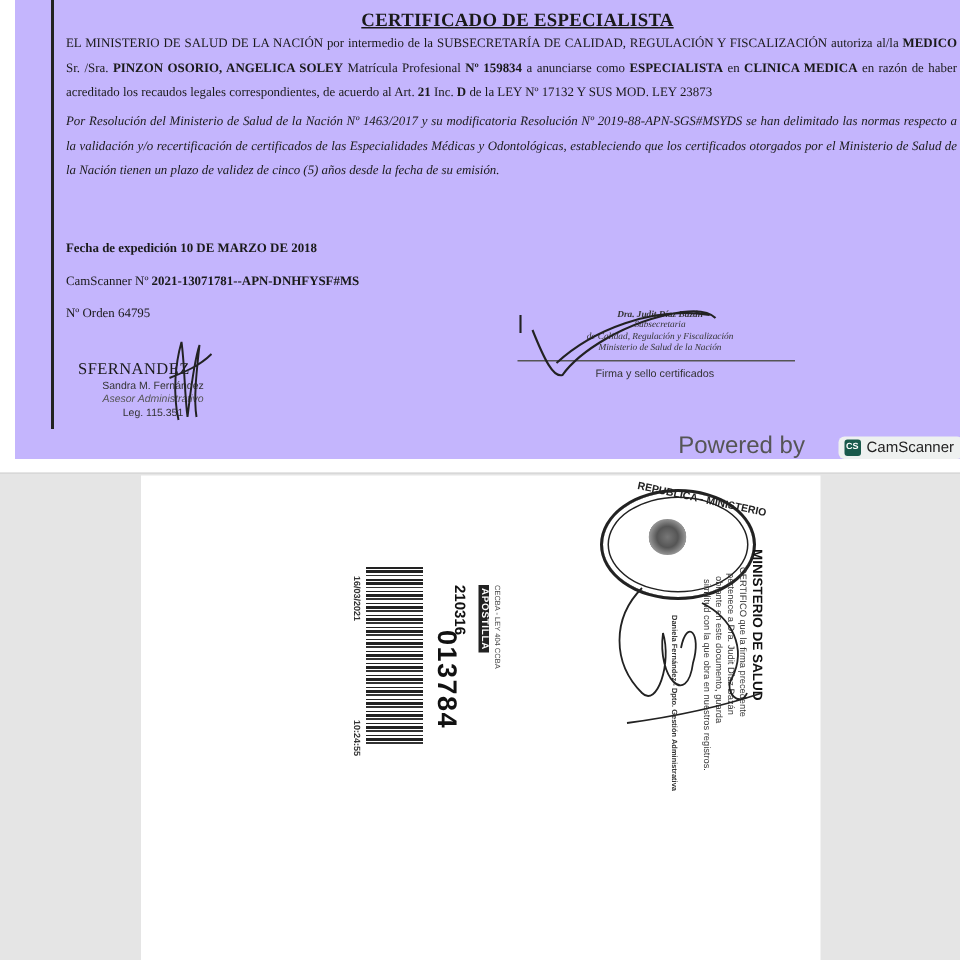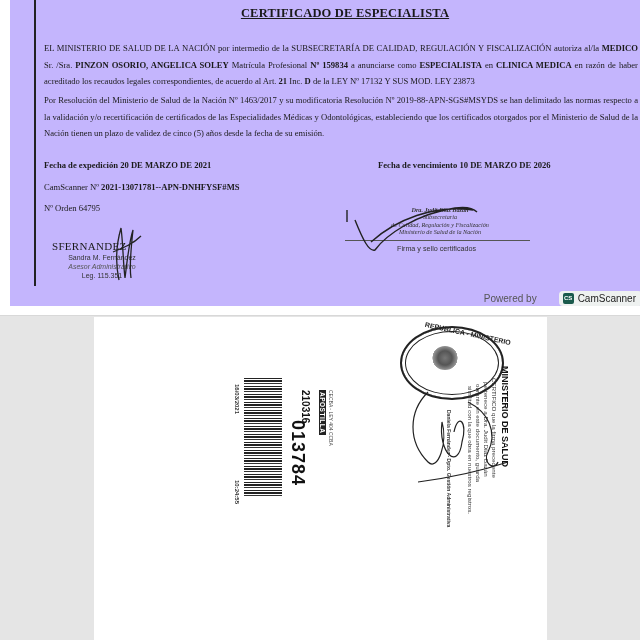--- a/index.html
+++ b/index.html
@@ -18,25 +18,25 @@
       position: absolute; left: 24px; top: 0; width: 2px; height: 286px;
       background: #222;
     }
     .cert-title {
       position: absolute; left: 0; right: 0; top: 6px; text-align: center;
       font-weight: bold; font-size: 12.5px; text-decoration: underline;
       letter-spacing: 0.2px; padding-left: 30px;
     }
     .para {
       position: absolute; left: 34px; width: 594px;
-      font-size: 8.6px; line-height: 16.5px; text-align: justify; margin-top: 20px;
+      font-size: 8.6px; line-height: 16.5px; text-align: justify;
     }
     .para b { font-weight: bold; }
     .p1 { top: 20px; }
-    .p2 { top: 72px; }
+    .p2 { top: 72px; font-style: italic; }
     .p3 { top: 124px; }
     .line {
       position: absolute; font-size: 8.6px; white-space: nowrap;
     }
     .line b { font-weight: bold; }
     .fecha-exp { left: 34px; top: 160px; font-weight: bold; }
     .fecha-venc { left: 368px; top: 160px; font-weight: bold; }
     .expediente { left: 34px; top: 182px; }
     .orden { left: 34px; top: 203px; }
 
@@ -60,21 +60,21 @@
       font-family: "Liberation Sans", "DejaVu Sans", sans-serif; font-size: 7.2px; color: #333;
     }
     .sig-right { position: absolute; left: 0; top: 0; }
 
     
     .powered {
       position: absolute; right: 8px; top: 288px; height: 20px;
       display: flex; align-items: center; gap: 6px;
       font-family: "Liberation Sans", "DejaVu Sans", sans-serif;
     }
-    .powered-text { font-size: 10px; color: #555; }
+    .powered-text { font-size: 16px; color: #555; }
     .cs-badge {
       display: flex; align-items: flex-end; gap: 4px; background: #eef1f0;
       border-radius: 4px; padding: 2px 6px 2px 4px; margin-left: 16px;
     }
     .cs-logo {
       width: 11px; height: 11px; background: #1a5a4c; color: #fff; border-radius: 2px;
       font-size: 6px; font-weight: bold; display: flex; align-items: center; justify-content: center;
     }
     .cs-name { font-size: 10px; color: #222; }
 
@@ -138,22 +138,21 @@
 <div class="page-top">
   <div class="left-rule"></div>
 
   <div class="cert-title">CERTIFICADO DE ESPECIALISTA</div>
 
   <div class="para p1"><span>EL MINISTERIO DE SALUD DE LA NACIÓN por intermedio de la SUBSECRETARÍA DE CALIDAD, REGULACIÓN Y FISCALIZACIÓN autoriza al/la </span><b>MEDICO</b><span> Sr. /Sra. </span><b>PINZON OSORIO, ANGELICA SOLEY</b><span>  Matrícula Profesional </span><b>Nº 159834</b><span> a anunciarse como </span><b>ESPECIALISTA</b><span> en </span><b>CLINICA MEDICA</b><span> en razón de haber acreditado los recaudos legales correspondientes, de acuerdo al Art. </span><b>21</b><span> Inc. </span><b>D</b><span> de la LEY Nº 17132 Y SUS MOD. LEY 23873</span></div>
 
   <div class="para p2">Por Resolución del Ministerio de Salud de la Nación  Nº 1463/2017 y su modificatoria Resolución Nº 2019-88-APN-SGS#MSYDS se han delimitado las normas respecto a la validación y/o recertificación de certificados de las Especialidades Médicas y Odontológicas, estableciendo que los certificados otorgados por el Ministerio de Salud de la Nación tienen un plazo de validez de cinco (5) años desde la fecha de su emisión.</div>
 
 
-  <div class="line fecha-exp">Fecha de expedición  20 DE MARZO  DE 2021</div>
-  <div class="line fecha-venc">Fecha de vencimiento 10   DE MARZO  DE 2026</div>
+  <div class="line fecha-exp">Fecha de expedición  10 DE MARZO  DE 2018</div>
   <div class="line expediente"><span>CamScanner Nº </span><b>2021-13071781--APN-DNHFYSF#MS</b></div>
   <div class="line orden"><span>Nº Orden </span><span>64795</span></div>
 
   <div class="sf-name">SFERNANDEZ</div>
   <div class="sf-stamp">
     <div>Sandra M. Fernández</div>
     <div class="role">Asesor Administrativo</div>
     <div>Leg. 115.351</div>
   </div>
   <svg class="sig-left" width="40" height="60">

